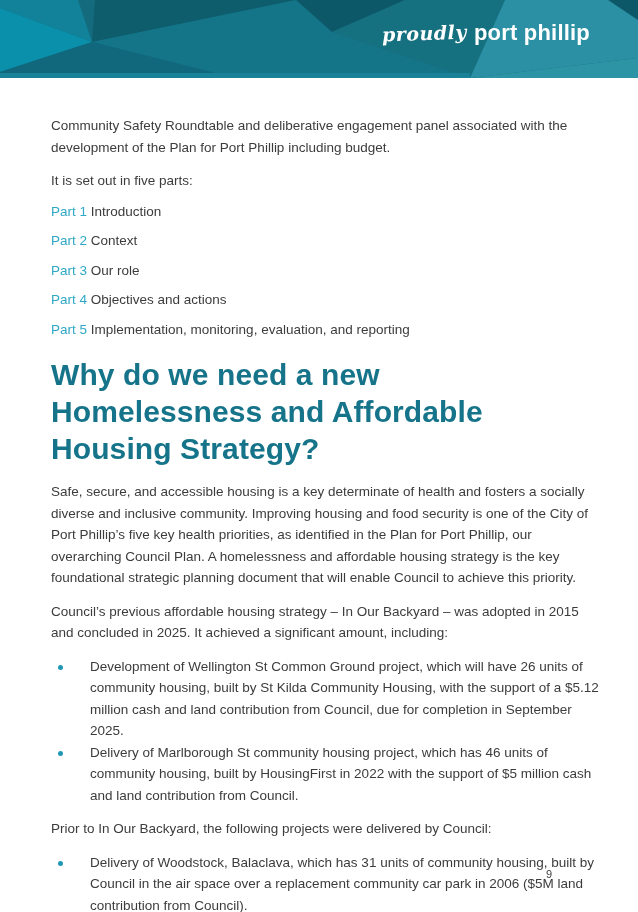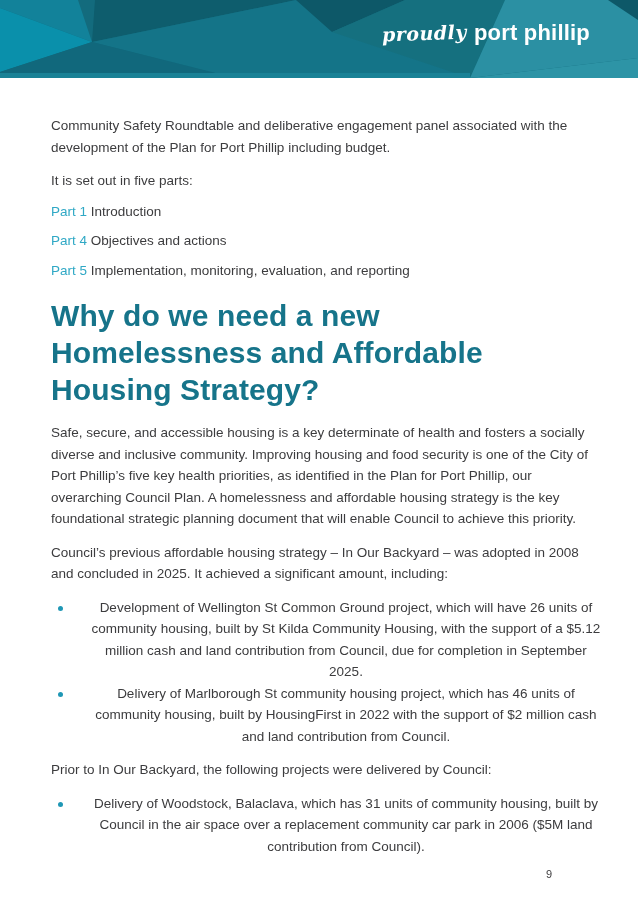--- a/index.html
+++ b/index.html
@@ -37,21 +37,21 @@
   .setout{margin:5px 0 9px;}
   .part-line{margin:0 0 8px;cursor:pointer;}
   .part-label{color:var(--accent-link);}
   .part-text{color:var(--body-text);}
   h1.doc-heading{
     color:var(--heading-teal);
     font-size:30px;line-height:37px;font-weight:700;
     margin:16px 0 14px;letter-spacing:0.1px;
     max-width:545px;
   }
-  ul.doc-bullets{list-style:none;margin:0 0 12px;text-align:center;}
+  ul.doc-bullets{list-style:none;margin:0 0 12px;}
   ul.doc-bullets li{
     position:relative;padding-left:39px;margin:0;
   }
   ul.doc-bullets li::before{
     content:"";position:absolute;left:7px;top:9px;
     width:5px;height:5px;border-radius:50%;
     background:var(--bullet-teal);
   }
   
   .page-number{
@@ -91,38 +91,46 @@
     <p class="para">Community Safety Roundtable and deliberative engagement panel associated with the development of the Plan for Port Phillip including budget.</p>
 
     <p class="setout">It is set out in five parts:</p>
 
     <div>
       <p class="part-line">
         <span class="part-label">Part 1</span>
         <span class="part-text">Introduction</span>
       </p>
       <p class="part-line">
+        <span class="part-label">Part 2</span>
+        <span class="part-text">Context</span>
+      </p>
+      <p class="part-line">
+        <span class="part-label">Part 3</span>
+        <span class="part-text">Our role</span>
+      </p>
+      <p class="part-line">
         <span class="part-label">Part 4</span>
         <span class="part-text">Objectives and actions</span>
       </p>
       <p class="part-line">
         <span class="part-label">Part 5</span>
         <span class="part-text">Implementation, monitoring, evaluation, and reporting</span>
       </p>
     </div>
 
     <h1 class="doc-heading">Why do we need a new Homelessness and Affordable Housing Strategy?</h1>
 
     <p class="para">Safe, secure, and accessible housing is a key determinate of health and fosters a socially diverse and inclusive community. Improving housing and food security is one of the City of Port Phillip’s five key health priorities, as identified in the Plan for Port Phillip, our overarching Council Plan. A homelessness and affordable housing strategy is the key foundational strategic planning document that will enable Council to achieve this priority.</p>
 
-    <p class="para">Council’s previous affordable housing strategy – In Our Backyard – was adopted in 2008 and concluded in 2025. It achieved a significant amount, including:</p>
+    <p class="para">Council’s previous affordable housing strategy – In Our Backyard – was adopted in 2015 and concluded in 2025. It achieved a significant amount, including:</p>
 
     <ul class="doc-bullets">
       <li>Development of Wellington St Common Ground project, which will have 26 units of community housing, built by St Kilda Community Housing, with the support of a $5.12 million cash and land contribution from Council, due for completion in September 2025.</li>
-      <li>Delivery of Marlborough St community housing project, which has 46 units of community housing, built by HousingFirst in 2022 with the support of $2 million cash and land contribution from Council.</li>
+      <li>Delivery of Marlborough St community housing project, which has 46 units of community housing, built by HousingFirst in 2022 with the support of $5 million cash and land contribution from Council.</li>
     </ul>
 
     <p class="para">Prior to In Our Backyard, the following projects were delivered by Council:</p>
 
     <ul class="doc-bullets">
       <li>Delivery of Woodstock, Balaclava, which has 31 units of community housing, built by Council in the air space over a replacement community car park in 2006 ($5M land contribution from Council).</li>
     </ul>
 
   </main>
 

